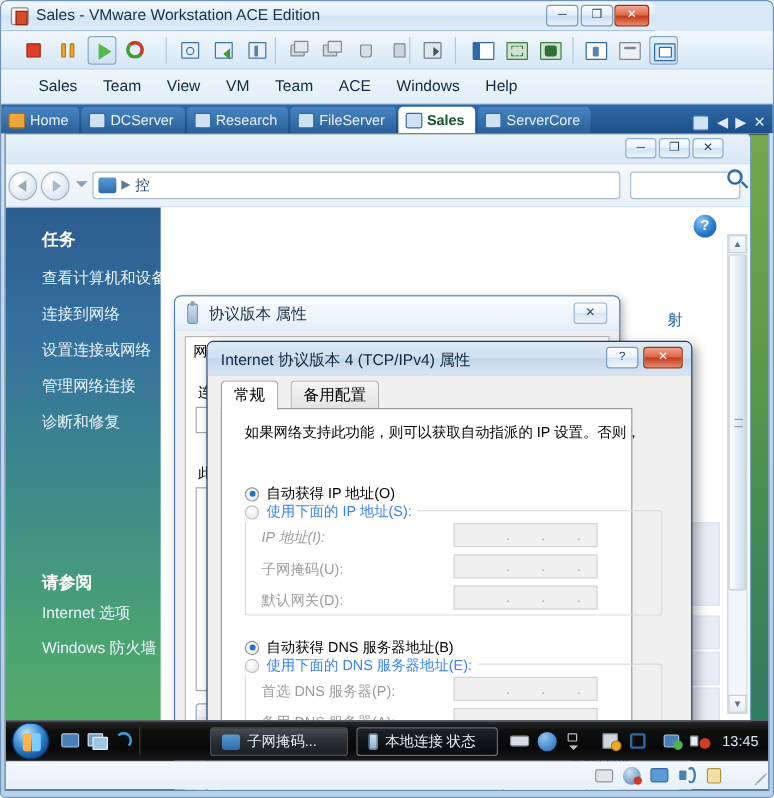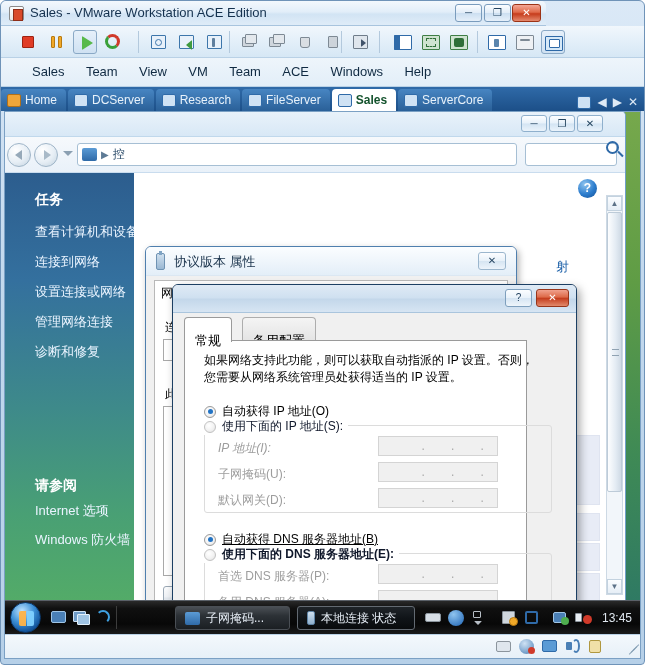--- a/index.html
+++ b/index.html
@@ -278,21 +278,21 @@
     text-align:center; line-height:16px; font-size:10px; color:#20405e;
   }
   #ip-close {
     position:absolute; right:7px; top:4px; width:33px; height:18px;
     border:1px solid #97351a; border-radius:3px;
     background: linear-gradient(180deg,#f0a18d 0%,#dd6a49 44%,#c43d1e 52%,#e28a6c 100%);
     text-align:center; line-height:16px; font-size:10px; color:#fff; font-weight:bold;
   }
   #ip-tabstrip { position:absolute; left:11px; top:32px; width:381px; height:24px; }
   .iptab {
-    position:absolute; top:0; height:24px; padding:12px 10px;
+    position:absolute; top:0; height:24px; padding:0 10px;
     font-size:13px; color:#000; line-height:22px;
     border:1px solid #adadad; border-bottom:none; border-radius:4px 4px 0 0;
     background:linear-gradient(180deg,#f4f4f4,#e3e3e3);
   }
   .iptab.sel { background:#fff; border-color:#9a9a9a; z-index:3; height:25px; }
   #ip-panel {
     position:absolute; left:11px; top:55px; width:343px; height:305px;
     background:#fff; border:1px solid #9a9a9a;
   }
   .ip-desc {
@@ -302,21 +302,21 @@
   .radio {
     width:12px; height:12px; border-radius:50%; flex:0 0 auto;
     background: radial-gradient(circle at 40% 35%, #ffffff 0%, #f2f2f2 55%, #dcdcdc 100%);
     border:1px solid #9a9a9a; position:relative;
   }
   .radio.on:after {
     content:""; position:absolute; left:2.5px; top:2.5px; width:5px; height:5px;
     border-radius:50%; background:#2273c4;
   }
   .radio.dim { border-color:#c2c2c2; }
-  .dimtext { color:#0f172a; }
+  .dimtext { color:#3b82f6; }
   .groupbox {
     position:absolute; border:1px solid #dcdcdc; border-radius:3px;
   }
   .fieldlabel { position:absolute; font-size:12px; color:#9d9d9d; white-space:nowrap; }
   .ipfield {
     position:absolute; height:20px; background:#f0f0f0; border:1px solid #d4d4d4;
     display:flex; align-items:center; justify-content:space-around;
     font-size:12px; color:#a8a8a8; letter-spacing:0;
   }
   .ipfield span { width:25%; text-align:center; }
@@ -600,32 +600,32 @@
           <div class="lan-field" style="left:8px; top:58px; width:22px; height:22px;"></div>
           <span class="lan-txt" style="left:10px; top:105px;">此</span>
           <div class="lan-field" style="left:8px; top:125px; width:22px; height:170px;"></div>
           <div class="lan-btn" style="left:8px; top:305px; width:22px;"></div>
           <div class="lan-field" style="left:8px; top:340px; width:22px; height:55px;"></div>
         </div>
       </div>
 
       <div id="dlg-ip">
         <div id="dlg-ip-title">
+          <div class="t">Internet 协议版本 4 (TCP/IPv4) 属性</div>
           <div id="ip-help"><span>?</span></div>
           <div id="ip-close"><span>✕</span></div>
         </div>
 
         <div id="ip-tabstrip">
           <div class="iptab sel" style="left:0;">常规</div>
           <div class="iptab" style="left:58px;">备用配置</div>
         </div>
 
         <div id="ip-panel">
           <div class="ip-desc" style="top:11px;">如果网络支持此功能，则可以获取自动指派的 IP 设置。否则，</div>
-          <div class="ip-desc" style="top:28px;">您需要从网络系统管理员处获得适当的 IP 设置。</div>
 
           <div class="radio-row" style="left:19px; top:62px;">
             <span class="radio on"></span>
             <span>自动获得 IP 地址(O)</span>
           </div>
 
           <div class="groupbox" style="left:19px; top:84px; width:348px; height:88px;"></div>
           <div class="radio-row" style="left:19px; top:77px; background:#fff; padding-right:5px;">
             <span class="radio dim"></span>
             <span class="dimtext">使用下面的 IP 地址(S):</span>
@@ -648,27 +648,27 @@
           </div>
 
           <span class="fieldlabel" style="left:33px; top:151px;">默认网关(D):</span>
           <div class="ipfield" style="left:193px; top:147px; width:120px;">
             <span></span>
               <span>.</span>
               <span>.</span>
               <span>.</span>
           </div>
 
-          <div class="radio-row" style="left:19px; top:190px;text-decoration:underline;">
+          <div class="radio-row" style="left:19px; top:190px;">
             <span class="radio on"></span>
             <span>自动获得 DNS 服务器地址(B)</span>
           </div>
 
           <div class="groupbox" style="left:19px; top:212px; width:348px; height:66px;"></div>
-          <div class="radio-row" style="left:19px; top:205px; background:#fff; padding-right:5px;font-weight:bold;">
+          <div class="radio-row" style="left:19px; top:205px; background:#fff; padding-right:5px;">
             <span class="radio dim"></span>
             <span class="dimtext">使用下面的 DNS 服务器地址(E):</span>
           </div>
 
           <span class="fieldlabel" style="left:33px; top:227px;">首选 DNS 服务器(P):</span>
           <div class="ipfield" style="left:193px; top:223px; width:120px;">
             <span></span>
               <span>.</span>
               <span>.</span>
               <span>.</span>

